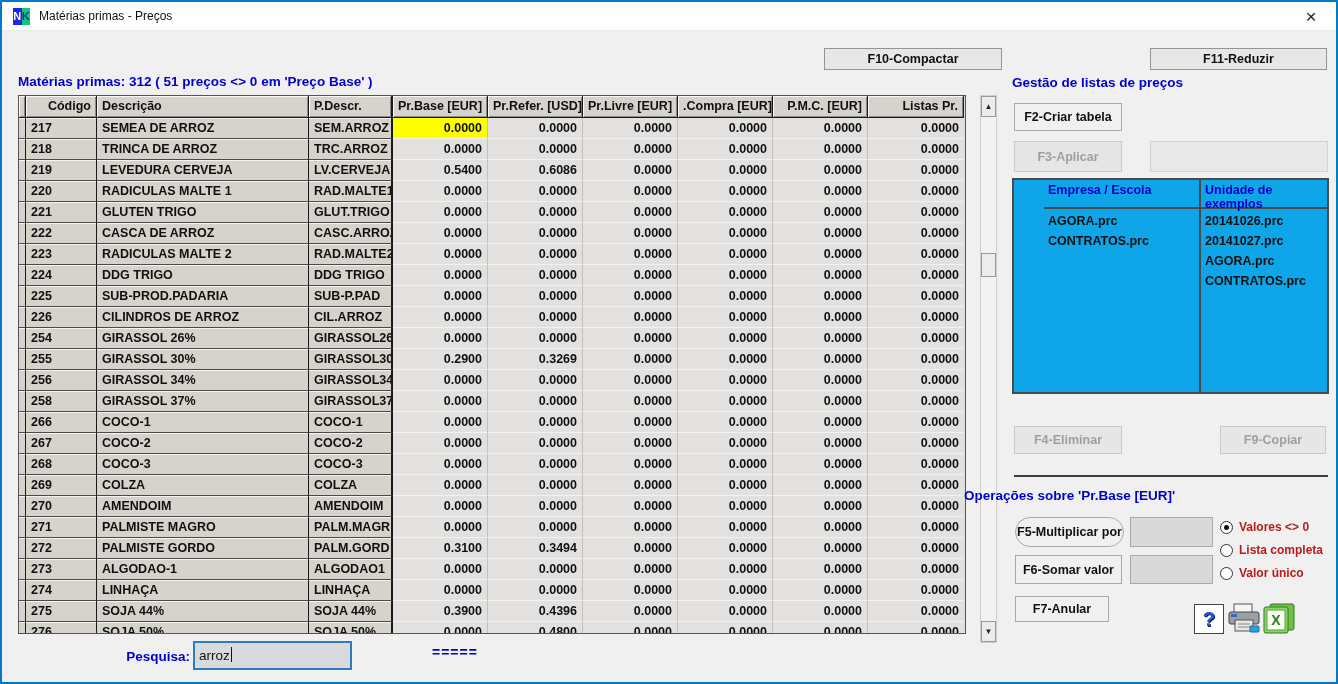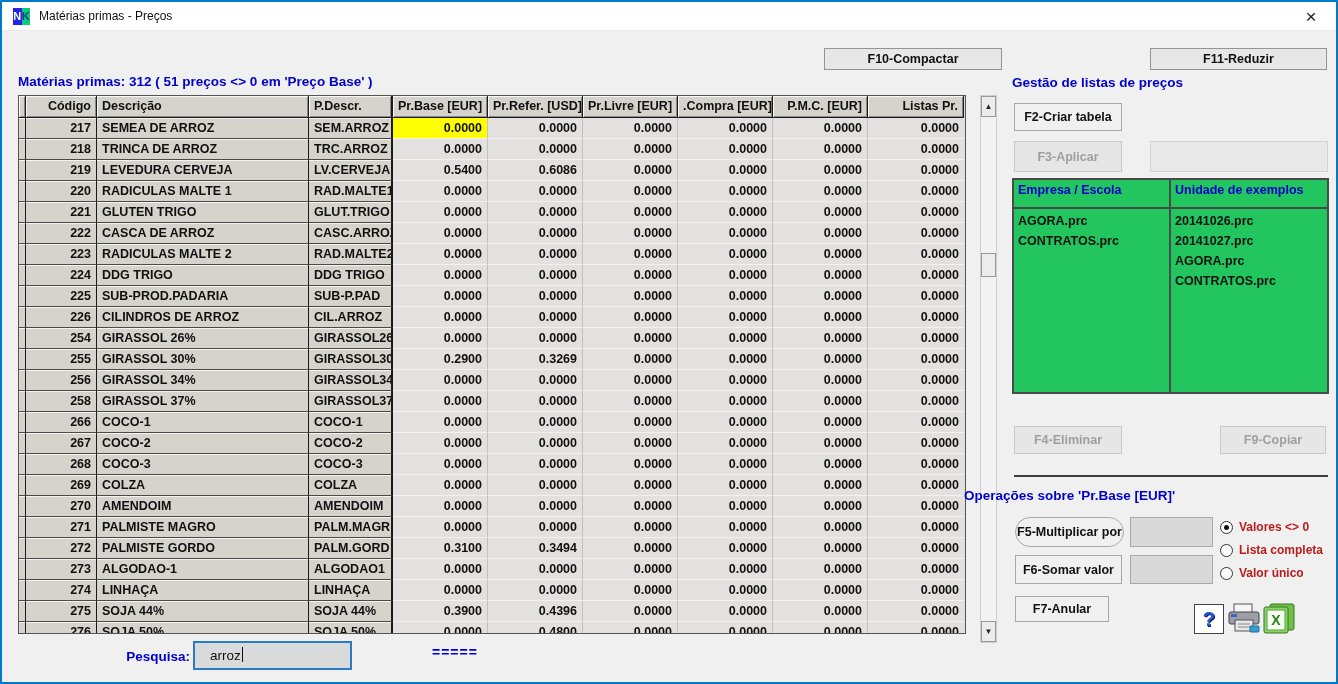--- a/index.html
+++ b/index.html
@@ -33,21 +33,21 @@
 
   
   #price-grid { position:absolute; left:16px; top:93px; width:948px; height:539px;
                 overflow:hidden; border:1px solid #555; background:#e3e1df; }
   .grid-row { display:flex; height:21px; }
   .grid-row.head { height:22px; }
   .cell { height:100%; font-size:12.5px; font-weight:bold; color:#101010; line-height:20px;
           white-space:nowrap; overflow:hidden; padding:0 5px; }
   .c-marker { width:7px; padding:0; background:#d6d2cc; border-right:1px solid #1a1a1a;
               border-bottom:1px solid #4a4a4a; box-shadow:inset 0 1px 0 #f6f4f1; }
-  .c-code   { width:71px; text-align:right; }
+  .c-code   { width:71px; }
   .c-desc   { width:212px; }
   .c-pdescr { width:84px; border-right-width:2px !important; }
   .c-code,.c-desc,.c-pdescr { background:#d6d2cc; border-right:1px solid #1a1a1a;
               border-bottom:1px solid #4a4a4a; box-shadow:inset 0 1px 0 #f6f4f1; }
   .c-num { width:95px; text-align:right; background:#e3e1df; border-right:1px solid #c3c1bf;
            border-bottom:1px solid #f2f1ef; }
   .c-num.last { width:96px; border-right:none; }
   .head .cell { background:#d6d2cc; border-right:1px solid #1a1a1a; border-bottom:1px solid #1a1a1a;
                 box-shadow:inset 1px 1px 0 #fbfaf8, inset -1px -1px 0 #8a8a8a; text-align:left; }
   .head .c-code, .head .c-num { text-align:right; }
@@ -60,33 +60,33 @@
             border:1px solid #999; font-size:8px; line-height:19px; text-align:center; color:#222; cursor:pointer; }
   #sb-up { top:0; }
   #sb-down { bottom:0; }
   #sb-thumb { position:absolute; left:0; top:157px; width:15px; height:24px; background:#ececec;
               border:1px solid #999; cursor:pointer; }
 
   
   #search-label { left:100px; top:647px; width:88px; text-align:right; font-size:13.5px; }
   #search-input { position:absolute; left:191px; top:639px; width:159px; height:29px;
                   background:#d8dadc; border:2px solid #2b7cc4; font-size:13.5px; color:#111;
-                  line-height:25px; padding-left:15px; cursor:text; }
+                  line-height:25px; padding-left:4px; cursor:text; }
   #search-caret { display:inline-block; width:1px; height:15px; background:#111;
                   vertical-align:-2px; margin-left:1px; }
   #equals-marker { left:430px; top:642px; font-size:14px; letter-spacing:1px; }
 
   
   #lists-heading { left:1010px; top:73px; }
   #f2-btn { left:1012px; top:101px; width:108px; height:28px; background:#f0f0f0; border-color:#a8a8a8; }
   #f3-btn { left:1012px; top:139px; width:108px; height:31px; }
   #apply-field { position:absolute; left:1148px; top:139px; width:178px; height:31px;
                  background:#e9e9e9; border:1px solid #d2d2d2; }
   #dual-list { position:absolute; left:1010px; top:176px; width:317px; height:216px;
-               background:#22c55e; border:2px solid #4a4a4a; display:flex; }
+               background:#0ea5e9; border:2px solid #4a4a4a; display:flex;padding-left:30px; }
   .list-col { height:100%; overflow:hidden; }
   .list-col.left  { width:157px; border-right:2px solid #4a4a4a; }
   .list-col.right { flex:1; }
   .list-header { height:29px; padding:3px 4px 0; color:#0000cc; font-weight:bold; font-size:12.5px;
                  border-bottom:2px solid #4a4a4a; }
   .list-items { padding:2px 4px; }
   .list-item { font-size:12.5px; font-weight:bold; color:#111; line-height:20px; cursor:default; }
   #f4-btn { left:1012px; top:424px; width:108px; height:28px; }
   #f9-btn { left:1218px; top:424px; width:106px; height:28px; }
 

